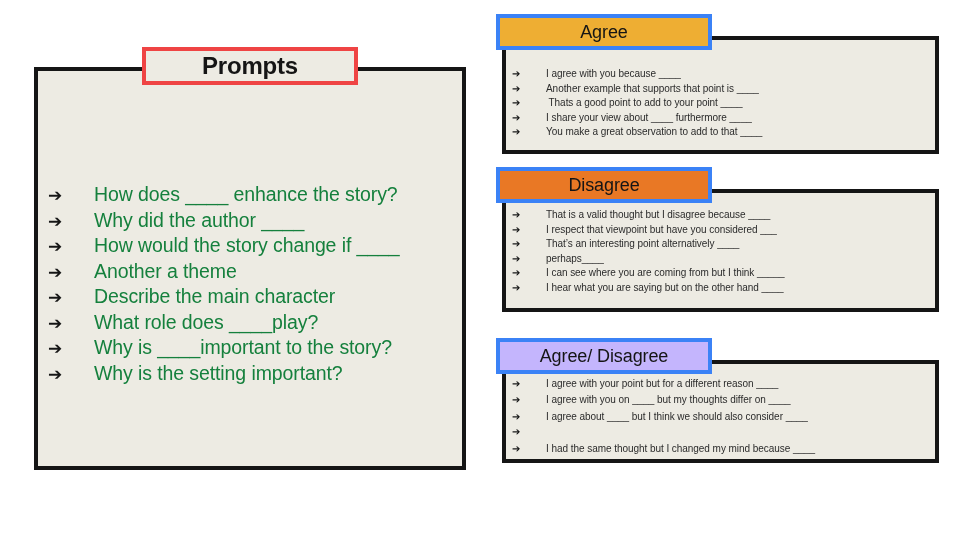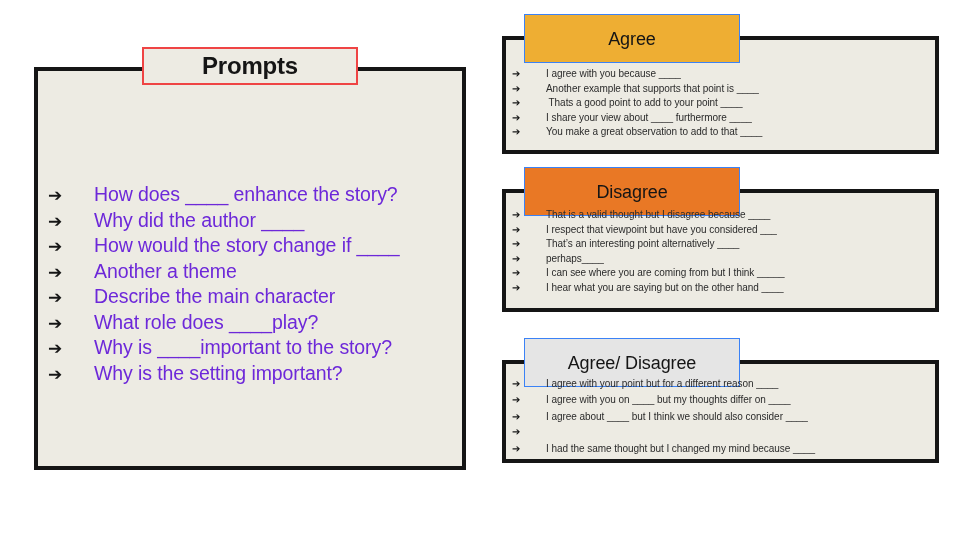--- a/index.html
+++ b/index.html
@@ -31,21 +31,21 @@
     border: 4px solid #151515;
     box-sizing: border-box;
   }
   .prompts-title-box {
     position: absolute;
     left: 142px;
     top: 47px;
     width: 216px;
     height: 38px;
     background: #edebe3;
-    border: 2px solid #ef4444;
+    border: 4px solid #ef4444;
     box-sizing: border-box;
     display: flex;
     align-items: center;
     justify-content: center;
     z-index: 5;
   }
   .prompts-title {
     font-size: 24px;
     font-weight: bold;
     color: #151515;
@@ -66,40 +66,39 @@
   }
   .prompts-list .arrow {
     width: 46px;
     flex: 0 0 46px;
     font-size: 17px;
     color: #151515;
     line-height: 1;
   }
   .prompts-list .txt {
     font-size: 19.5px;
-    color: #6d28d9;
+    color: #15803d;
     white-space: pre;
     letter-spacing: -0.1px;
   }
 
   
   .section { position: absolute; }
   .sec-head {
     position: absolute;
     left: 0;
     top: 0;
     width: 216px;
-    height: 49px;
-    border: 1px solid #3b82f6;
+    height: 36px;
+    border: 4px solid #3b82f6;
     box-sizing: border-box;
     display: flex;
     align-items: center;
     justify-content: center;
     z-index: 6;
-    margin-left: 28px;
   }
   .sec-head-label {
     font-size: 18px;
     color: #151515;
     line-height: 1;
     letter-spacing: -0.1px;
   }
   .sec-body {
     position: absolute;
     left: 6px;
@@ -252,21 +251,21 @@
       </div>
       <div class="row">
         <span class="arrow">➔</span>
         <span class="txt">I hear what you are saying but on the other hand ____</span>
       </div>
     </div>
   </div>
 
   <div class="section" id="section-agree-disagree">
     <div class="sec-body"></div>
-    <div class="sec-head" style="background: #e5e5e5;">
+    <div class="sec-head" style="background: #c4b5fd;">
       <span class="sec-head-label">Agree/ Disagree</span>
     </div>
     <div class="sec-list">
       <div class="row">
         <span class="arrow">➔</span>
         <span class="txt">I agree with your point but for a different reason ____</span>
       </div>
       <div class="row">
         <span class="arrow">➔</span>
         <span class="txt">I agree with you on ____ but my thoughts differ on ____</span>

